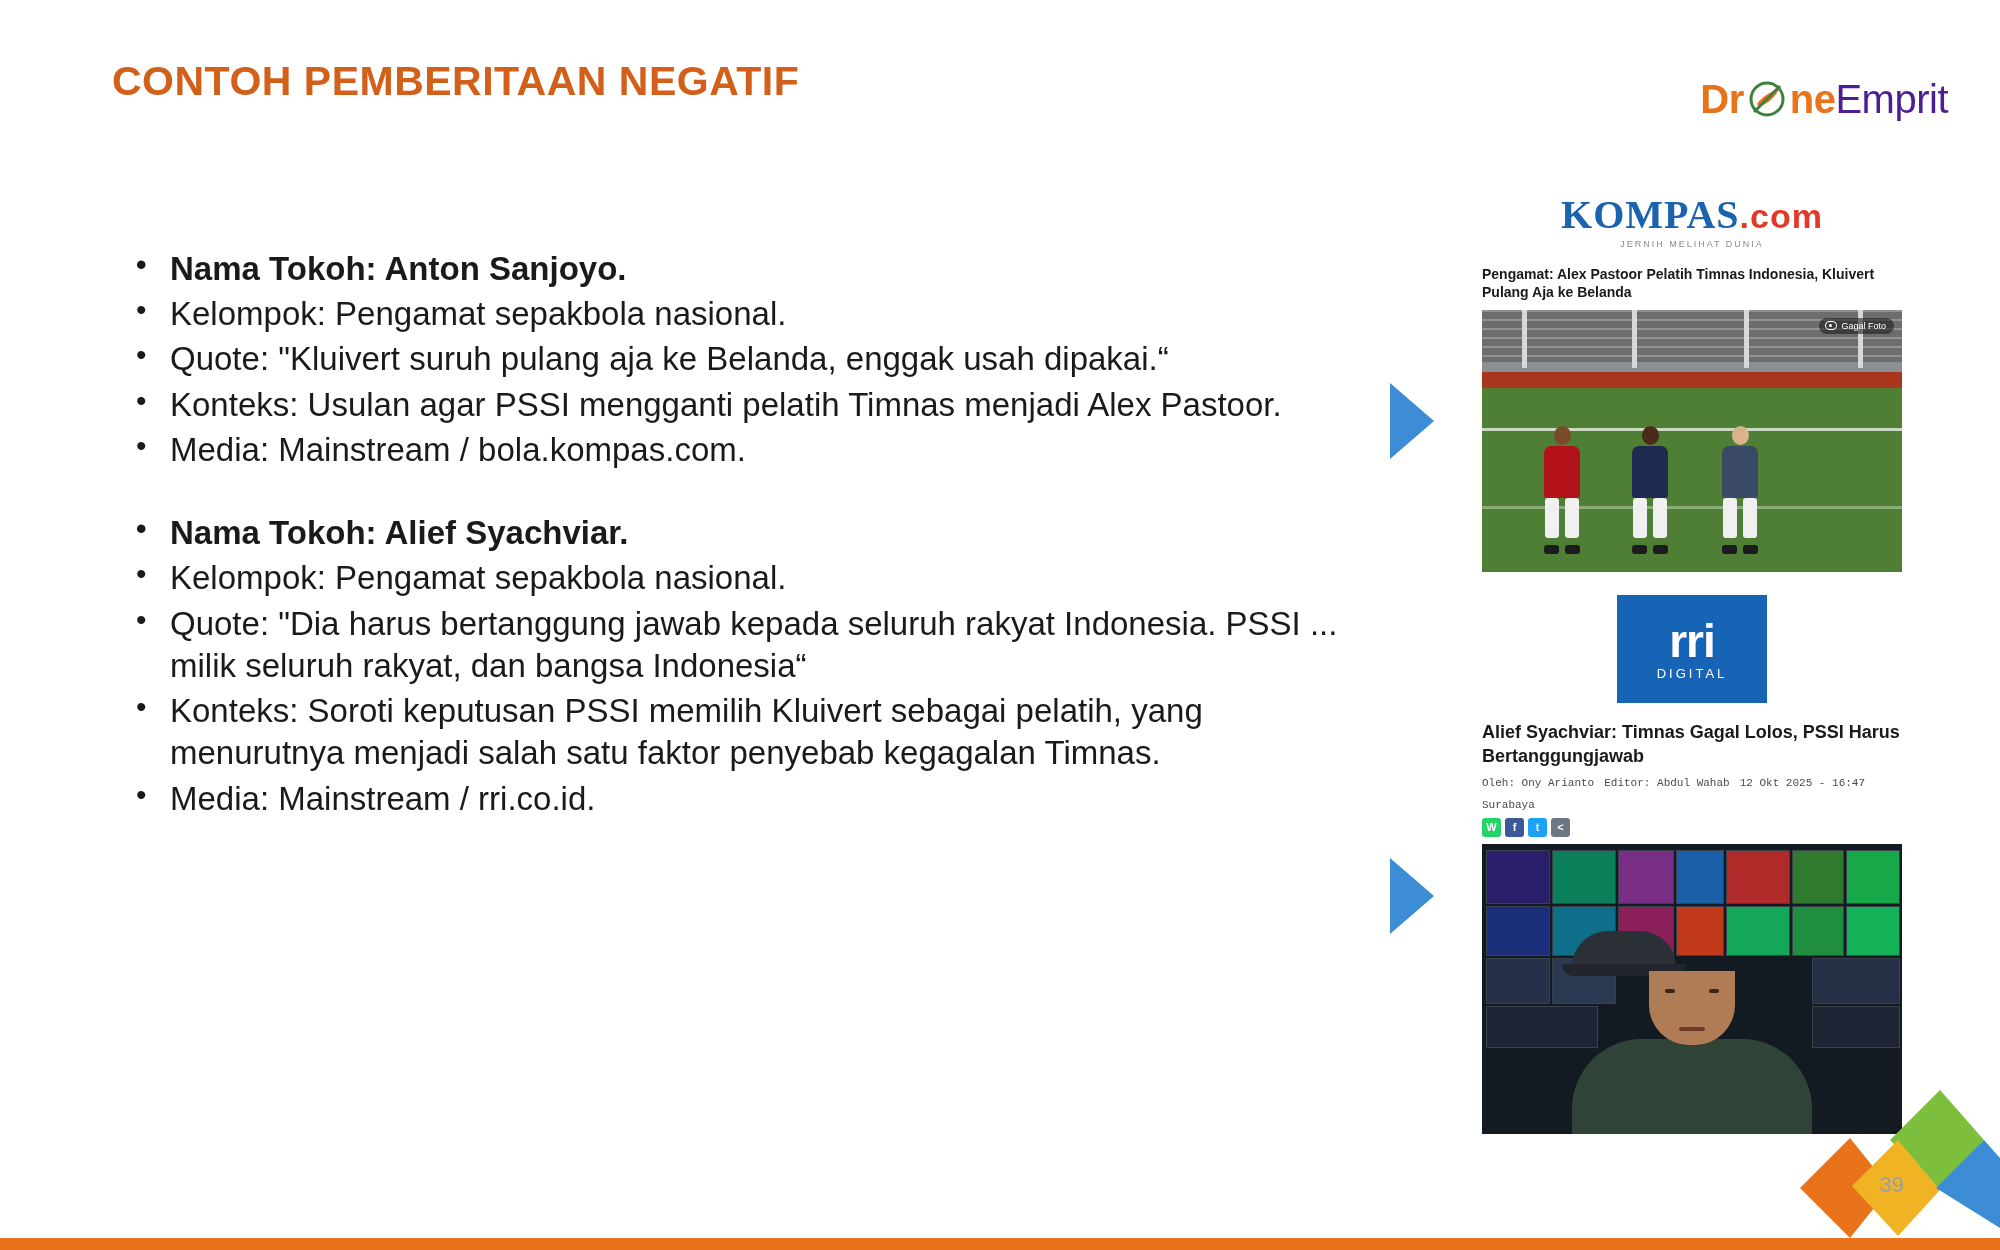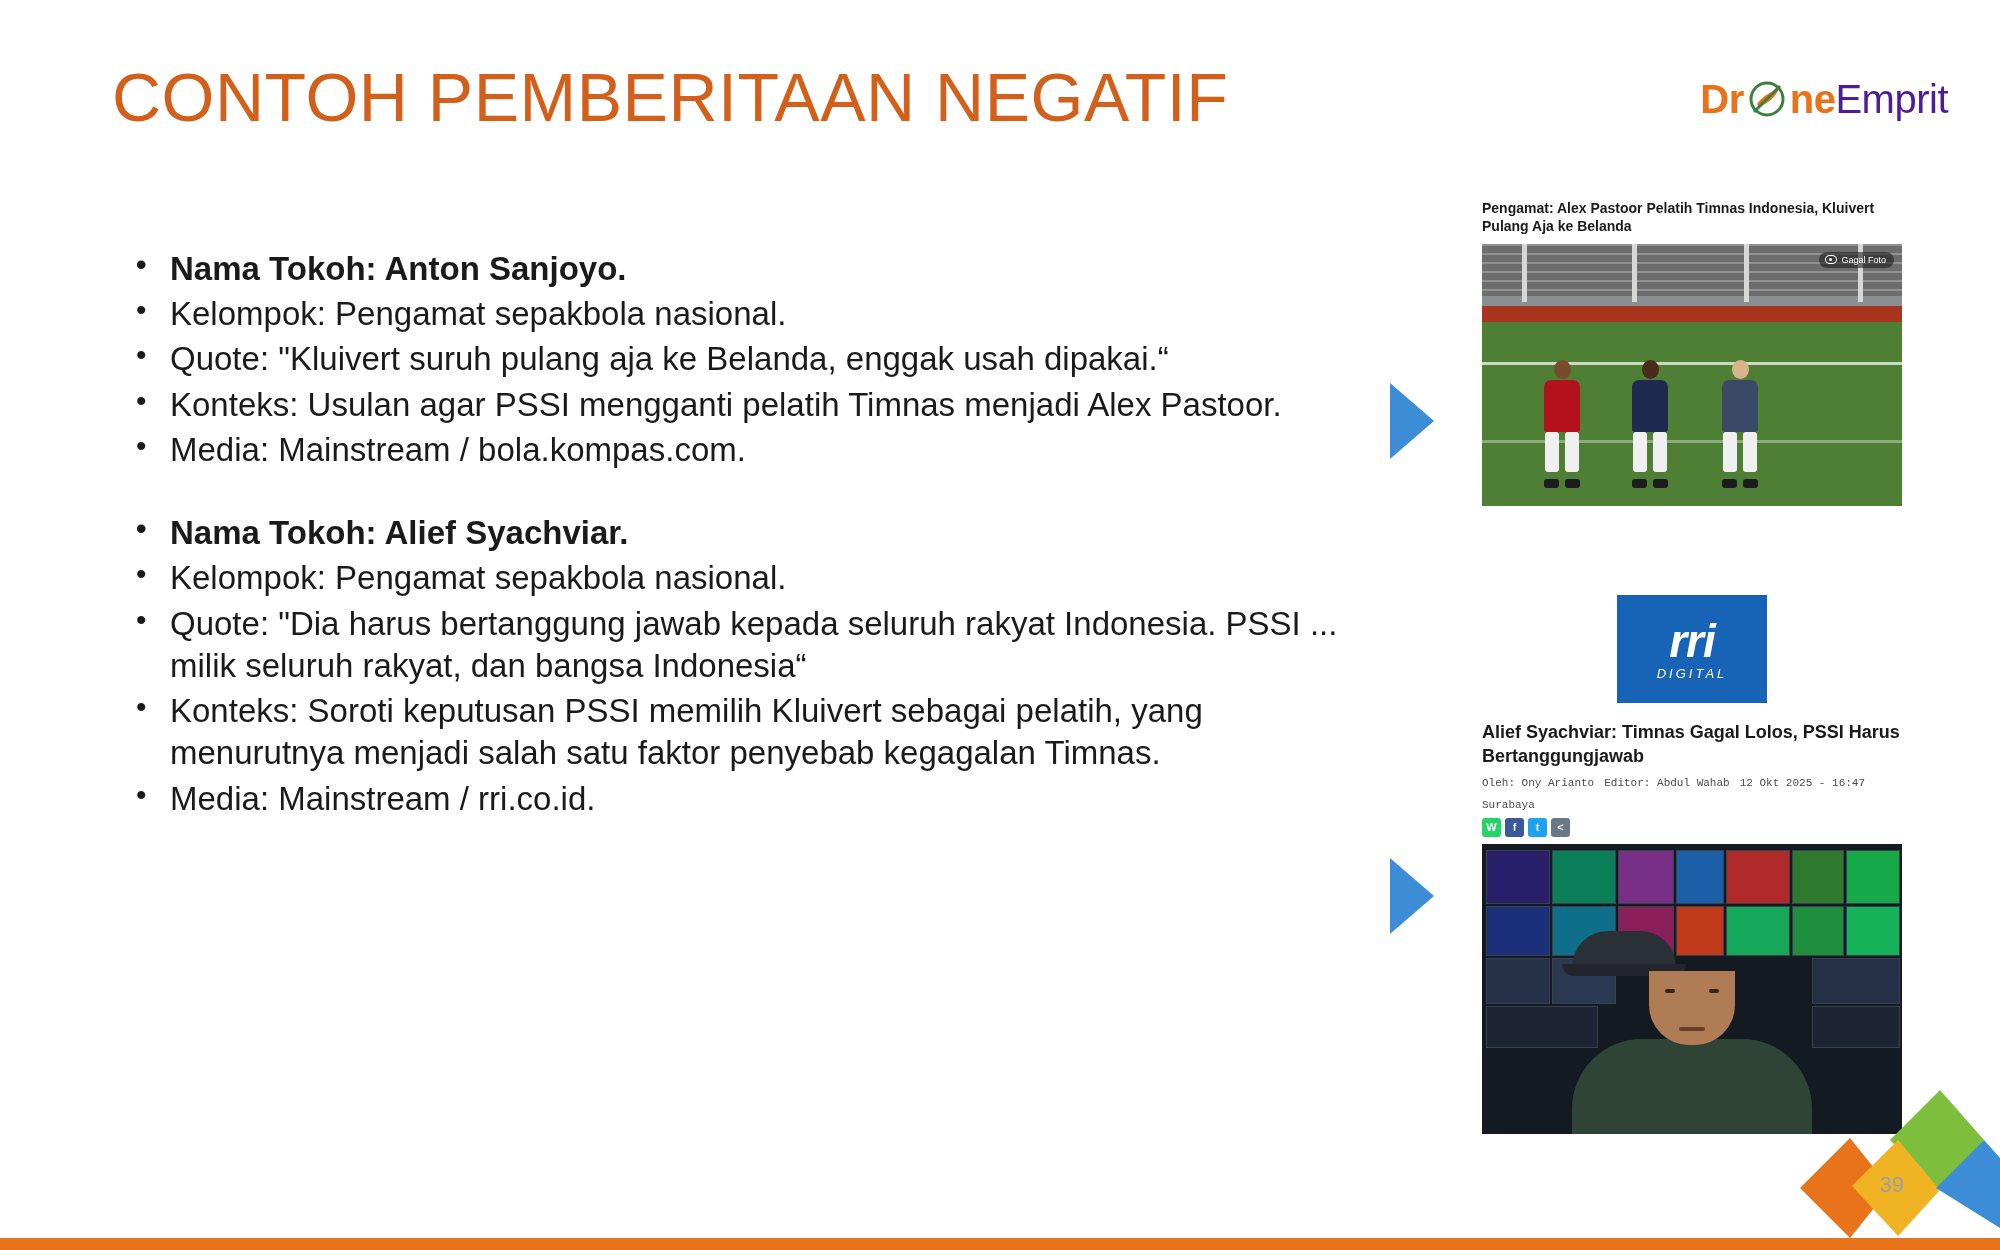--- a/index.html
+++ b/index.html
@@ -18,22 +18,22 @@
     position: absolute;
     inset: 0;
     background: #ffffff;
   }
 
   
   .title {
     position: absolute;
     left: 112px;
     top: 58px;
-    font-size: 68px;
-    font-weight: normal;
+    font-size: 41px;
+    font-weight: bold;
     color: #D2601A;
     letter-spacing: 0.5px;
     white-space: nowrap;
   }
 
   
   .logo {
     position: absolute;
     right: 52px;
     top: 72px;
@@ -232,21 +232,20 @@
   .rri-logo {
     width: 150px;
     height: 108px;
     background: #1763B5;
     margin: 0 auto 18px auto;
     display: flex;
     flex-direction: column;
     align-items: center;
     justify-content: center;
     color: #ffffff;
-    font-style: italic;
   }
   .rri-logo .rri-text {
     font-size: 46px;
     font-weight: bold;
     letter-spacing: -1px;
     line-height: 1;
   }
   .rri-logo .rri-sub {
     font-size: 13px;
     letter-spacing: 3px;
@@ -375,20 +374,26 @@
       <li>Quote: "Dia harus bertanggung jawab kepada seluruh rakyat Indonesia. PSSI ... milik seluruh rakyat, dan bangsa Indonesia“</li>
       <li>Konteks: Soroti keputusan PSSI memilih Kluivert sebagai pelatih, yang menurutnya menjadi salah satu faktor penyebab kegagalan Timnas.</li>
       <li>Media: Mainstream / rri.co.id.</li>
     </ul>
   </div>
 
   <div class="arrow a1"></div>
   <div class="arrow a2"></div>
 
   <div class="clip clip1">
+    <div class="kompas-logo">
+      <div class="kompas-word">
+        <span>KOMPAS</span><span class="dotcom">.com</span>
+      </div>
+      <div class="kompas-tag">JERNIH MELIHAT DUNIA</div>
+    </div>
     <div class="clip-headline">Pengamat: Alex Pastoor Pelatih Timnas Indonesia, Kluivert Pulang Aja ke Belanda</div>
     <div class="photo photo1">
       <div class="pitch">
         <div class="stand-lines"></div>
         <div class="pole" style="left:40px"></div>
         <div class="pole" style="left:150px"></div>
         <div class="pole" style="left:262px"></div>
         <div class="pole" style="left:376px"></div>
         <div class="whiteline" style="top:118px"></div>
         <div class="whiteline" style="top:196px; opacity:.5"></div>

